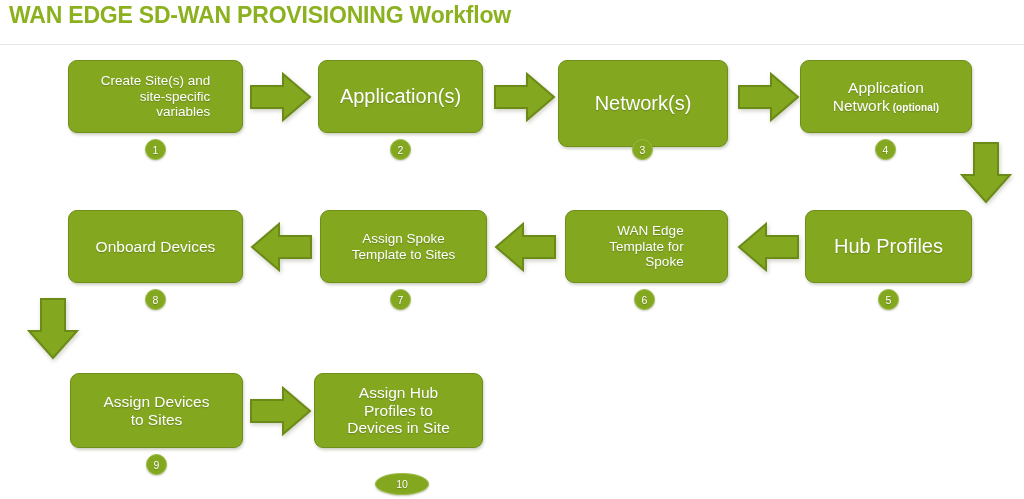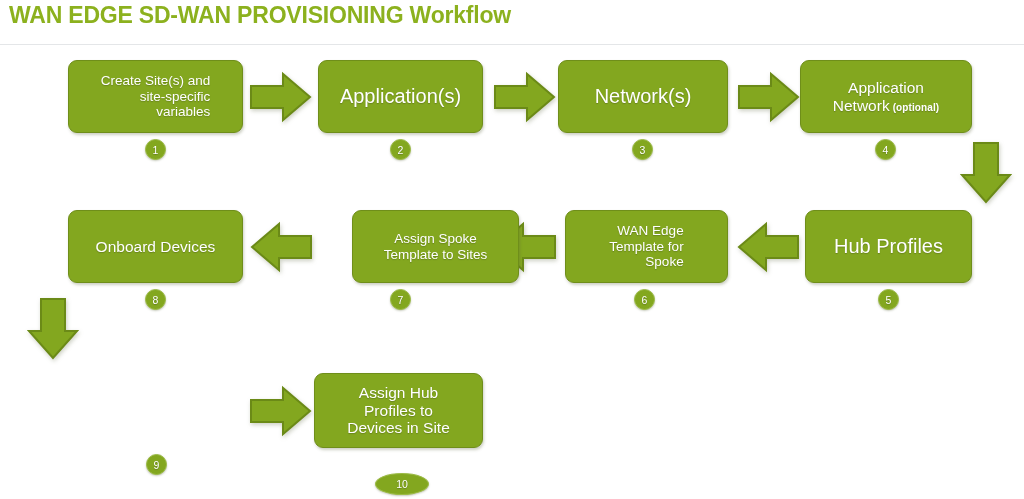--- a/index.html
+++ b/index.html
@@ -134,21 +134,21 @@
     <span class="step-label">Application(s)</span>
   </div>
   <div class="badge circle" style="left:390px; top:139px;">2</div>
 
   <div class="arrow" style="left:494px; top:72px;">
     <svg width="62" height="50" viewBox="0 0 62 50">
       <polygon class="arrow-shape" points="1,14 33,14 33,2 60,25 33,48 33,36 1,36"></polygon>
     </svg>
   </div>
 
-  <div class="step-box size-lg" style="left:558px; top:60px; width:170px; height:73px;">
+  <div class="step-box size-lg" style="left:558px; top:60px; width:170px; height:87px;">
     <span class="step-label">Network(s)</span>
   </div>
   <div class="badge circle" style="left:632px; top:139px;">3</div>
 
   <div class="arrow" style="left:738px; top:72px;">
     <svg width="62" height="50" viewBox="0 0 62 50">
       <polygon class="arrow-shape" points="1,14 33,14 33,2 60,25 33,48 33,36 1,36"></polygon>
     </svg>
   </div>
 
@@ -181,21 +181,21 @@
 Spoke</span>
   </div>
   <div class="badge circle" style="left:634px; top:289px;">6</div>
 
   <div class="arrow" style="left:494px; top:222px;">
     <svg width="62" height="50" viewBox="0 0 62 50">
       <polygon class="arrow-shape" points="61,14 29,14 29,2 2,25 29,48 29,36 61,36"></polygon>
     </svg>
   </div>
 
-  <div class="step-box size-sm" style="left:320px; top:210px; width:167px; height:73px;margin-left:32px;">
+  <div class="step-box size-sm" style="left:320px; top:210px; width:167px; height:73px;">
     <span class="step-label">Assign Spoke
 Template to Sites</span>
   </div>
   <div class="badge circle" style="left:390px; top:289px;">7</div>
 
   <div class="arrow" style="left:250px; top:222px;">
     <svg width="62" height="50" viewBox="0 0 62 50">
       <polygon class="arrow-shape" points="61,14 29,14 29,2 2,25 29,48 29,36 61,36"></polygon>
     </svg>
   </div>
@@ -204,20 +204,24 @@
     <span class="step-label">Onboard Devices</span>
   </div>
   <div class="badge circle" style="left:145px; top:289px;">8</div>
 
   <div class="arrow" style="left:27px; top:298px;">
     <svg width="52" height="62" viewBox="0 0 52 62">
       <polygon class="arrow-shape" points="14,1 38,1 38,33 50,33 26,60 2,33 14,33"></polygon>
     </svg>
   </div>
 
+  <div class="step-box size-md" style="left:70px; top:373px; width:173px; height:75px;">
+    <span class="step-label">Assign Devices
+to Sites</span>
+  </div>
   <div class="badge circle" style="left:146px; top:454px;">9</div>
 
   <div class="arrow" style="left:250px; top:386px;">
     <svg width="62" height="50" viewBox="0 0 62 50">
       <polygon class="arrow-shape" points="1,14 33,14 33,2 60,25 33,48 33,36 1,36"></polygon>
     </svg>
   </div>
 
   <div class="step-box size-md" style="left:314px; top:373px; width:169px; height:75px;">
     <span class="step-label">Assign Hub

